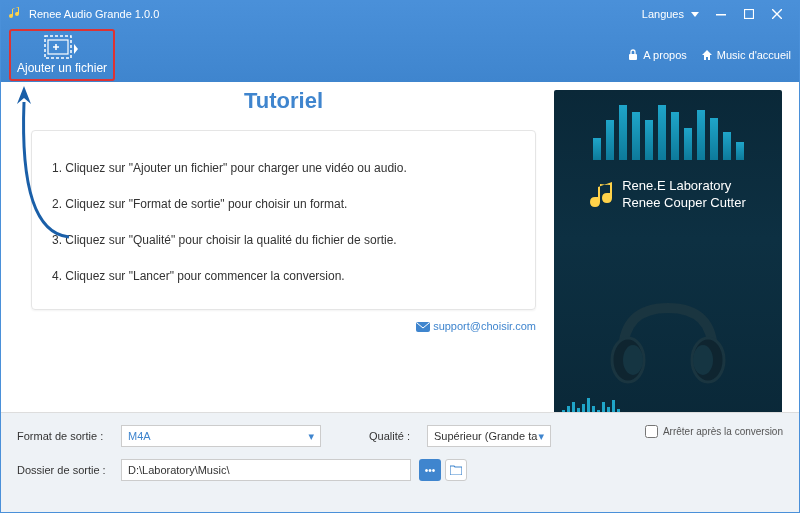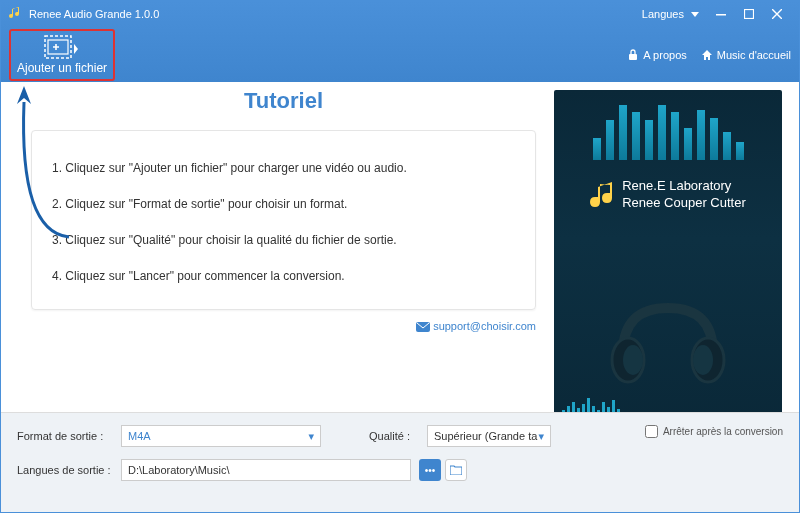--- a/index.html
+++ b/index.html
@@ -236,21 +236,21 @@
         <span>M4A</span>
         <span class="chev">▾</span>
       </div>
       <label style="margin-left:40px;min-width:50px">Qualité :</label>
       <div class="select qual-sel">
         <span style="color:#333">Supérieur (Grande ta</span>
         <span class="chev">▾</span>
       </div>
     </div>
     <div class="setting-row">
-      <label>Langues de sortie :</label>
+      <label>Dossier de sortie :</label>
       <div class="select path-sel">
         <span>D:\Laboratory\Music\</span>
       </div>
       <div class="path-btns">
         <div class="path-btn">•••</div>
         <div class="path-btn folder">
           <svg width="12" height="10">
               <path d="M0 1 L4 1 L5 2 L12 2 L12 10 L0 10 Z" fill="none" stroke="#3f85ce" stroke-width="1.2"></path>
             </svg>
         </div>

